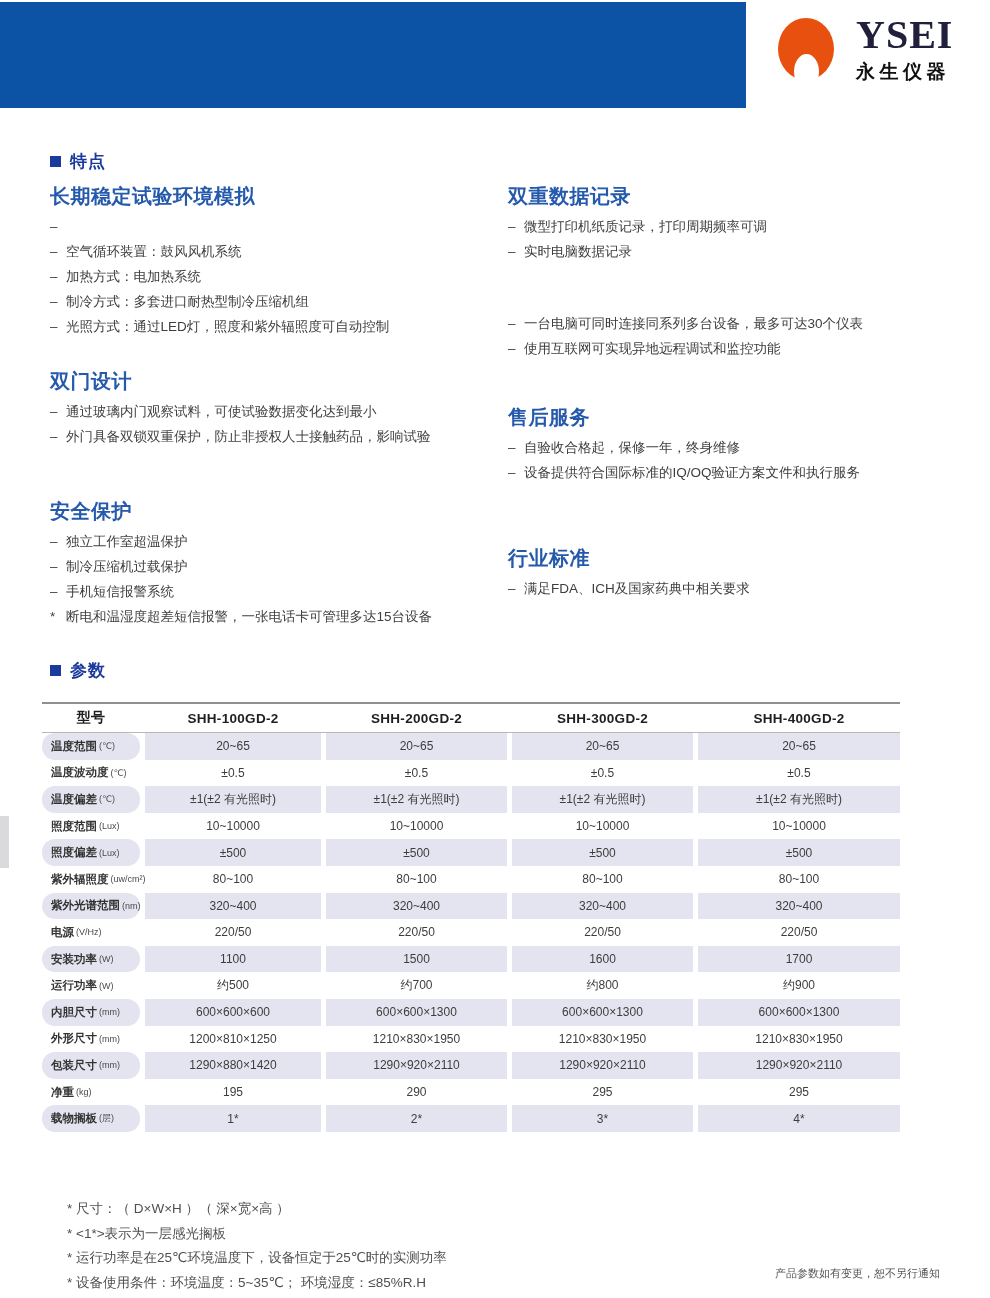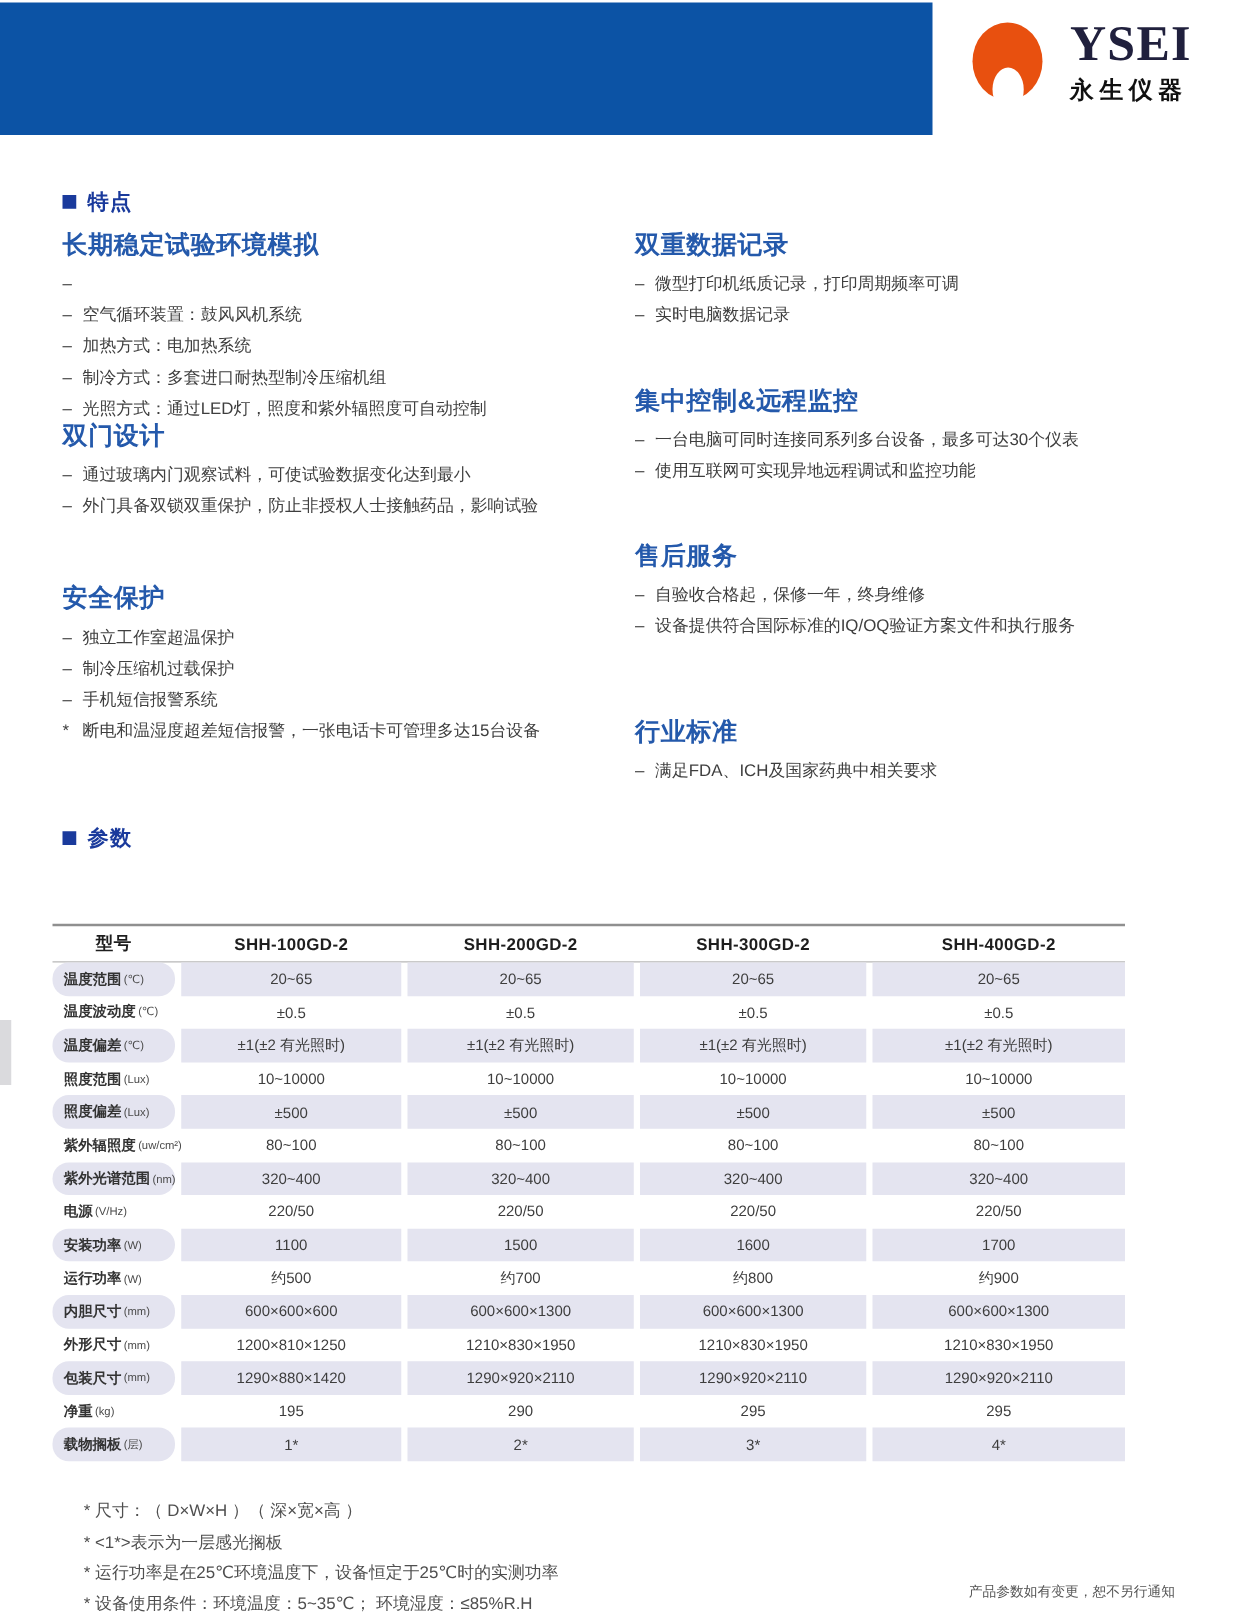--- a/index.html
+++ b/index.html
@@ -22,27 +22,27 @@
   .section-title span.t { font-size:17px; font-weight:bold; color:#1A3A9C; letter-spacing:1px; }
   #st-features { top:150px; }
   #st-params { top:659px; }
   
   .fcol { position:absolute; top:186px; }
   #fcol-left { left:50px; width:435px; }
   #fcol-right { left:508px; width:450px; }
   .group-title { font-size:20px; font-weight:bold; color:#2459AB; line-height:20px; margin:0 0 8px 0; letter-spacing:0.5px; }
   .f-item { font-size:13.5px; color:#3E3E3E; line-height:25px; display:flex; }
   .f-item .mk { width:16px; flex:0 0 16px; }
-  #fcol-left  .f-group:nth-child(2) { }
+  #fcol-left  .f-group:nth-child(2) { margin-top:32px; }
   #fcol-left  .f-group:nth-child(3) { margin-top:52px; }
   #fcol-right .f-group:nth-child(2) { margin-top:47px; }
   #fcol-right .f-group:nth-child(3) { margin-top:46px; }
   #fcol-right .f-group:nth-child(4) { margin-top:63px; }
   
-  .spec-table { position:absolute; left:42px; top:739px; width:858px; }
+  .spec-table { position:absolute; left:42px; top:702px; width:858px; }
   .trow { display:grid; grid-template-columns:98px 176px 181px 181px 202px; column-gap:5px; height:26.6px; }
   .trow.head { height:28px; border-top:2px solid #8f8f8f; border-bottom:1px solid #b8b8b8; }
   .trow.shade > div { background:#E4E4F0; }
   .cell { display:flex; align-items:center; justify-content:center; font-size:12px; color:#3d3d3d; }
   .cell.lblc { justify-content:flex-start; padding-left:9px;border-radius:13px; }
   .lbl { font-size:11.5px; font-weight:bold; color:#333333; white-space:nowrap; }
   .unit { font-size:9px; color:#4a4a4a; margin-left:2px; white-space:nowrap; }
   .hcell { display:flex; align-items:center; justify-content:center; font-weight:bold; font-size:13.5px; color:#1e1e1e; letter-spacing:0.3px; }
   .hcell.mlabel { font-size:14px; }
   
@@ -134,21 +134,20 @@
         <div class="f-item">
           <div class="mk">–</div>
           <div class="tx">微型打印机纸质记录，打印周期频率可调</div>
         </div>
         <div class="f-item">
           <div class="mk">–</div>
           <div class="tx">实时电脑数据记录</div>
         </div>
       </div>
       <div class="f-group">
-        <div class="group-title">集中控制&amp;远程监控</div>
         <div class="f-item">
           <div class="mk">–</div>
           <div class="tx">一台电脑可同时连接同系列多台设备，最多可达30个仪表</div>
         </div>
         <div class="f-item">
           <div class="mk">–</div>
           <div class="tx">使用互联网可实现异地远程调试和监控功能</div>
         </div>
       </div>
       <div class="f-group">

